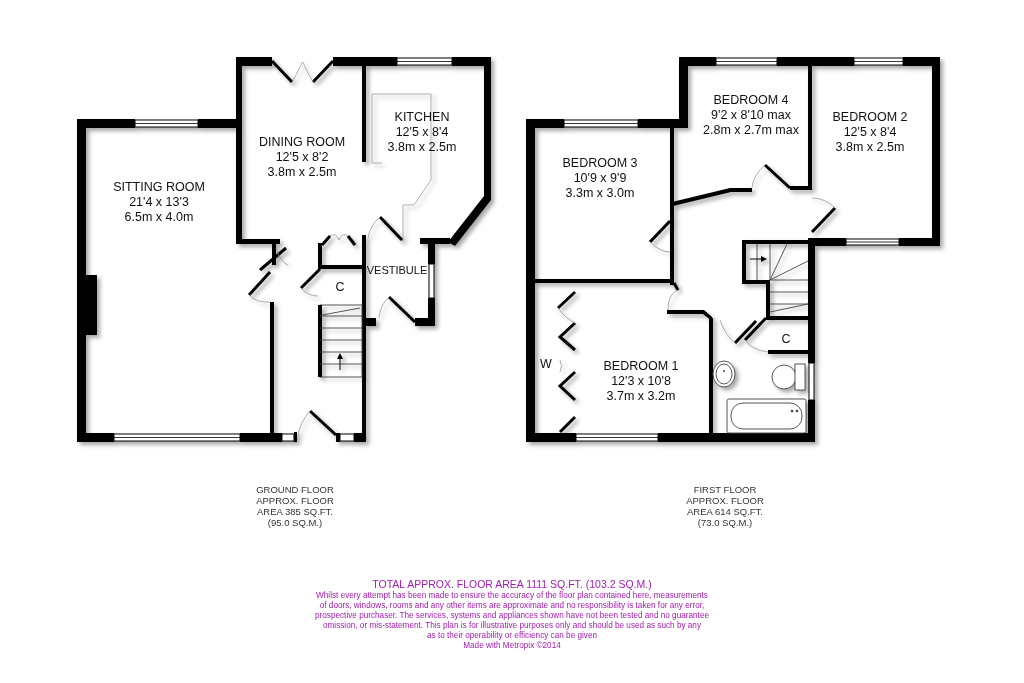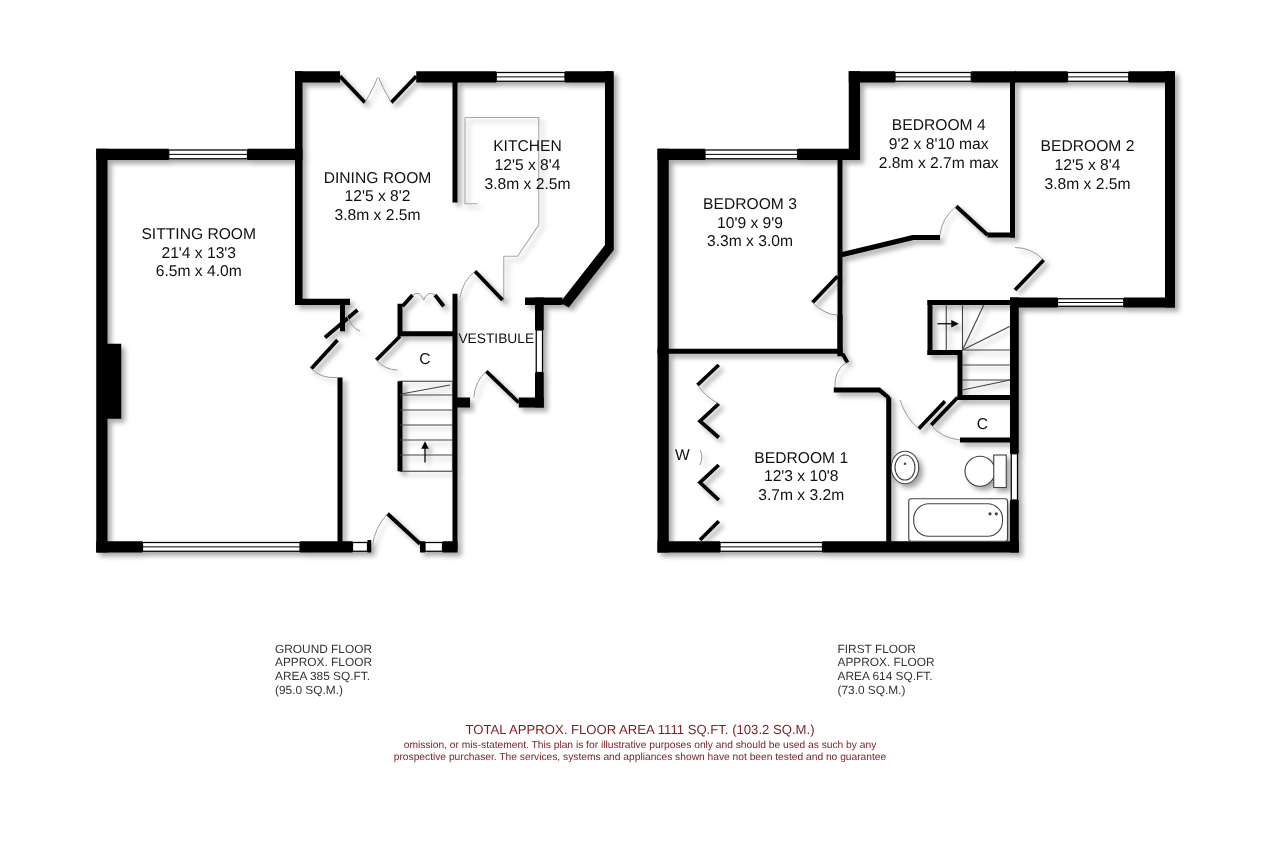--- a/index.html
+++ b/index.html
@@ -6,22 +6,22 @@
   body { width:1024px; height:683px; position:relative; overflow:hidden; font-family:"Liberation Sans", sans-serif; }
   #plan { position:absolute; left:0; top:0; }
   .wall { fill:#000; }
   .door { stroke:#000; stroke-width:3; fill:none; stroke-linecap:butt; }
   .arc { stroke:#999; stroke-width:0.8; fill:none; }
   .win { fill:#fff; stroke:#000; stroke-width:1; }
   .fix { fill:#fff; stroke:#444; stroke-width:0.9; }
   .stair { stroke:#444; stroke-width:0.9; fill:none; }
   .counter { stroke:#aaa; stroke-width:0.9; fill:none; }
   .room-label { font-family:"Liberation Sans", sans-serif; font-size:12.5px; fill:#111; text-anchor:middle; }
-  .floor-info { position:absolute; text-align:left; font-size:9.5px; line-height:11px; color:#333;margin-top:30px; }
-  .footer { position:absolute; left:250px; width:524px; top:578px; text-align:center; color:#7f1d1d; }
+  .floor-info { position:absolute; text-align:center; font-size:9.5px; line-height:11px; color:#333; }
+  .footer { position:absolute; left:250px; width:524px; top:578px; text-align:center; color:#a21caf; }
   .footer .total { font-size:10.5px; line-height:13px; }
   .footer .disc { font-size:8.2px; line-height:10px; }
   .shadow { filter: drop-shadow(3px 3px 2px rgba(0,0,0,0.35)); }
 </style>
 </head>
 <body>
 
 <svg id="plan" width="1024" height="683" viewBox="0 0 1024 683" xmlns="http://www.w3.org/2000/svg">
 
   <g class="shadow">
@@ -240,24 +240,28 @@
   <text class="room-label" x="786" y="343">C</text>
 </svg>
 
 <div class="floor-info" style="left:220px; top:484px; width:150px;">
   <div>GROUND FLOOR</div>
   <div>APPROX. FLOOR</div>
   <div>AREA 385 SQ.FT.</div>
   <div>(95.0 SQ.M.)</div>
 </div>
 
-<div class="floor-info" style="left:670px; top:484px; width:150px;">
+<div class="floor-info" style="left:650px; top:484px; width:150px;">
   <div>FIRST FLOOR</div>
   <div>APPROX. FLOOR</div>
   <div>AREA 614 SQ.FT.</div>
   <div>(73.0 SQ.M.)</div>
 </div>
 
 <div class="footer">
   <div class="total">TOTAL APPROX. FLOOR AREA 1111 SQ.FT. (103.2 SQ.M.)</div>
+  <div class="disc">Whilst every attempt has been made to ensure the accuracy of the floor plan contained here, measurements</div>
+  <div class="disc">of doors, windows, rooms and any other items are approximate and no responsibility is taken for any error,</div>
+  <div class="disc">prospective purchaser. The services, systems and appliances shown have not been tested and no guarantee</div>
   <div class="disc">omission, or mis-statement. This plan is for illustrative purposes only and should be used as such by any</div>
-  <div class="disc">prospective purchaser. The services, systems and appliances shown have not been tested and no guarantee</div>
+  <div class="disc">as to their operability or efficiency can be given</div>
+  <div class="disc">Made with Metropix ©2014</div>
 </div>
 
 </body></html>

